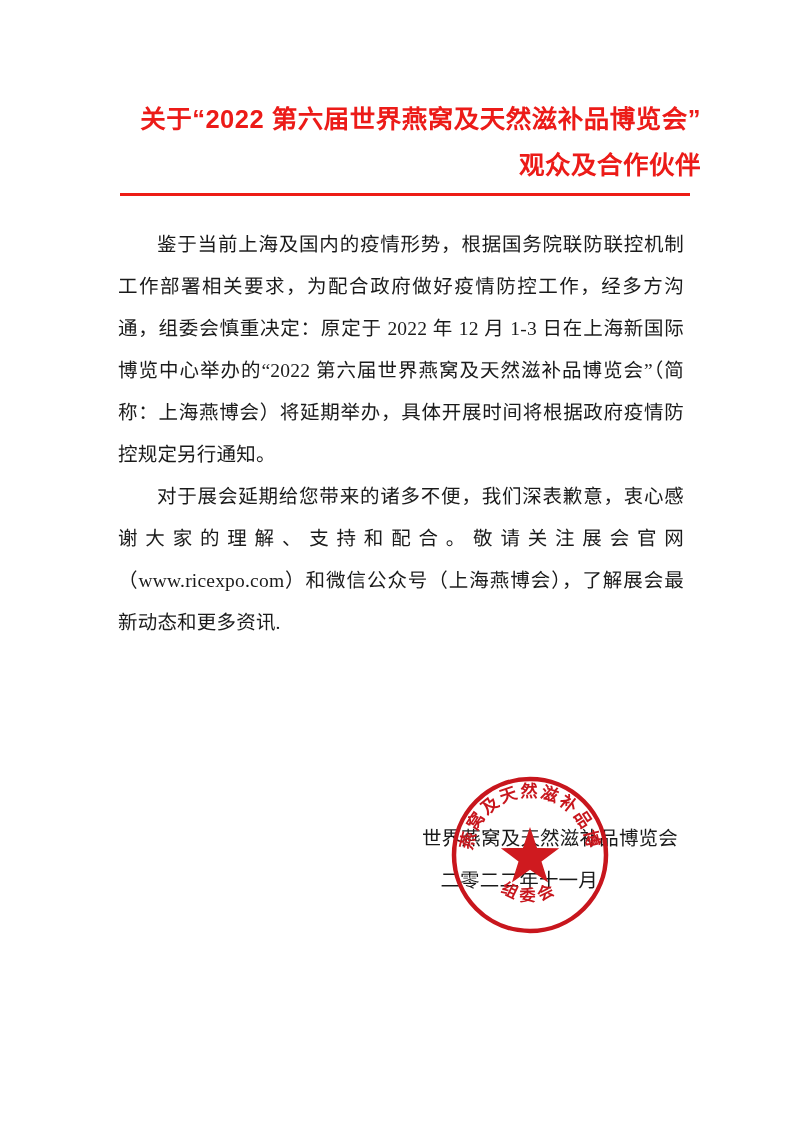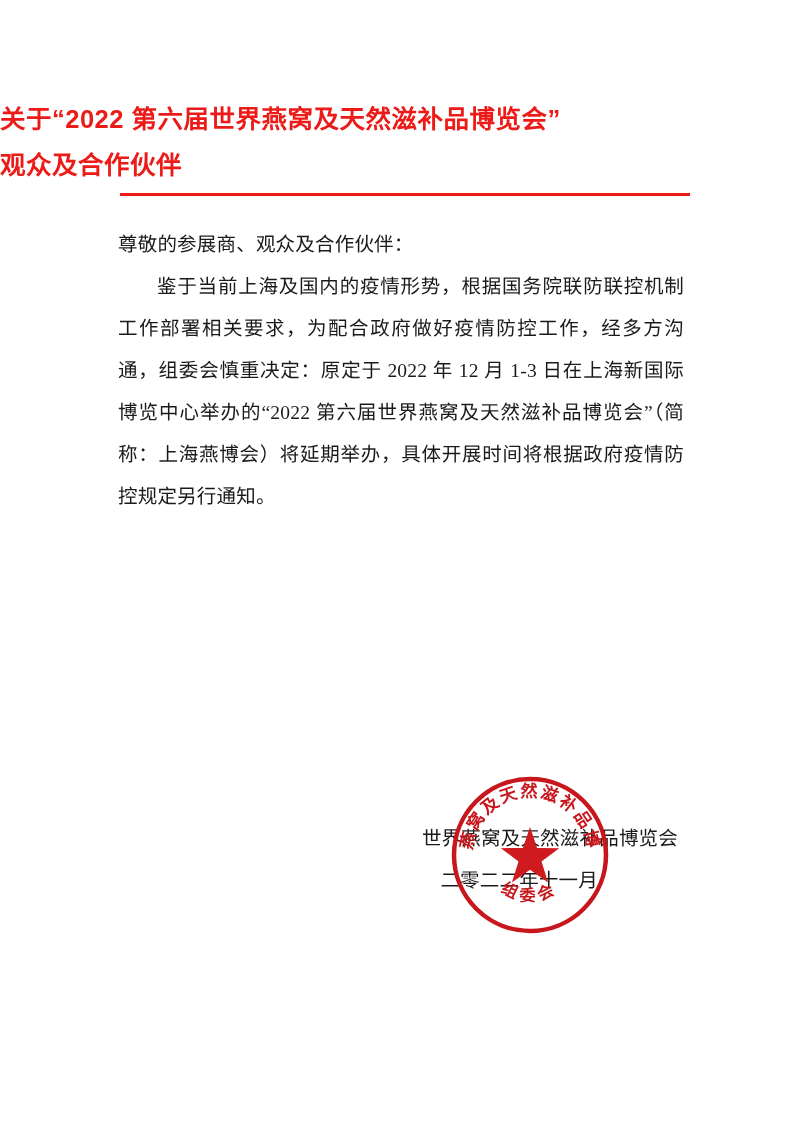--- a/index.html
+++ b/index.html
@@ -25,21 +25,21 @@
     height: 1132px;
     background: #ffffff;
   }
 
   
   .title-block {
     position: absolute;
     left: 0;
     top: 96px;
     width: 701px;
-    text-align: left;
+    text-align: right;
   }
   .title-line {
     color: #EC1B18;
     font-family: "Liberation Sans", "DejaVu Sans", sans-serif;
     font-weight: bold;
     font-size: 25.5px;
     line-height: 46px;
     letter-spacing: 0.5px;
     white-space: nowrap;
   }
@@ -106,22 +106,22 @@
 <div class="page">
 
   <div class="title-block">
     <div class="title-line">关于“2022 第六届世界燕窝及天然滋补品博览会”</div>
     <div class="title-line">观众及合作伙伴</div>
   </div>
 
   <div class="title-rule"></div>
 
   <div class="body-block">
-    <p class="para">尊敬的参展商、观众及合作伙伴：</p>
     <p class="para indent">鉴于当前上海及国内的疫情形势，根据国务院联防联控机制工作部署相关要求，为配合政府做好疫情防控工作，经多方沟通，组委会慎重决定：原定于 2022 年 12 月 1-3 日在上海新国际博览中心举办的“2022 第六届世界燕窝及天然滋补品博览会”（简称：上海燕博会）将延期举办，具体开展时间将根据政府疫情防控规定另行通知。</p>
+    <p class="para indent">对于展会延期给您带来的诸多不便，我们深表歉意，衷心感谢大家的理解、支持和配合。敬请关注展会官网（www.ricexpo.com）和微信公众号（上海燕博会），了解展会最新动态和更多资讯.</p>
   </div>
 
   <div class="signature">
     <span class="sig-org">世界燕窝及天然滋补品博览会</span>
     <span class="sig-date">二零二二年十一月</span>
   </div>
 
   <div class="seal">
     <svg viewBox="0 0 160 160" xmlns="http://www.w3.org/2000/svg" aria-hidden="true">
       <defs>

